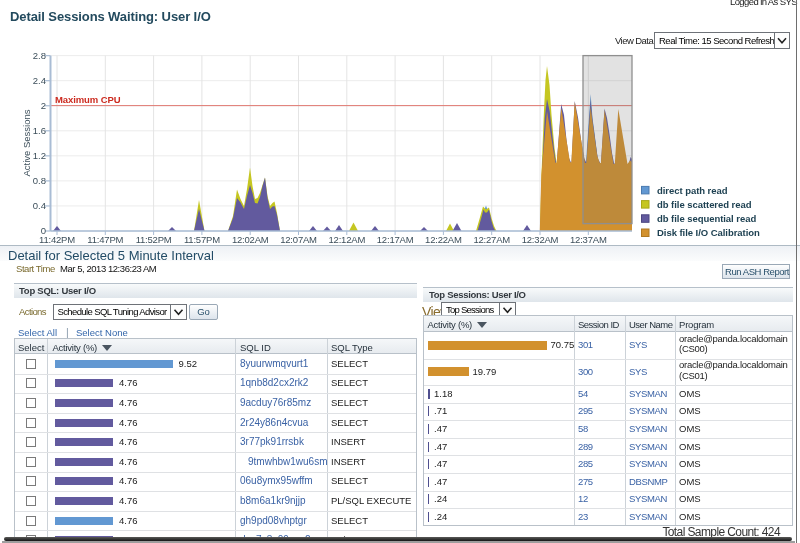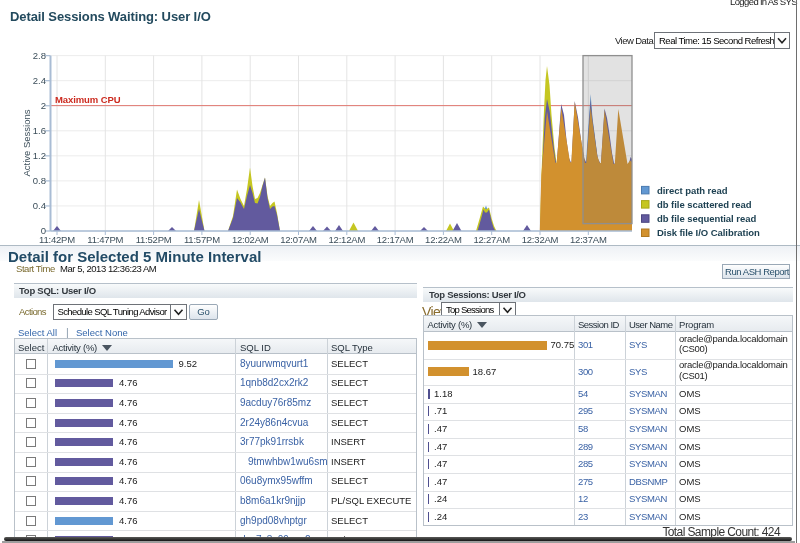--- a/index.html
+++ b/index.html
@@ -117,21 +117,21 @@
 <div style="position:absolute;left:615px;top:35px;font-size:9.5px;letter-spacing:-0.55px;color:#222">View Data</div>
 <div style="position:absolute;left:654px;top:32px;width:134px;height:15px;border:1px solid #6e7278;background:#fff;font-size:9.5px;color:#000;">
 <span style="position:absolute;left:4px;top:2px;white-space:nowrap;letter-spacing:-0.5px">Real Time: 15 Second Refresh</span>
       <span style="position:absolute;right:0;top:0;bottom:0;width:14px;border-left:1px solid #6e7278;background:#fdfdfd;">
         <svg width="14" height="15" style="display:block">
           <polyline points="3.0,5.3 7.0,9.7 11.0,5.3" fill="none" stroke="#222" stroke-width="1.6"></polyline>
         </svg>
       </span>
     </div>
 <div style="position:absolute;left:0px;top:245px;width:800px;height:15px;border-top:1px solid #aebac4;background:linear-gradient(#eef1f5,#fbfcfd)"></div>
-<div style="position:absolute;left:8px;top:248px;font-size:15px;font-weight:bold;color:#224b66;letter-spacing:0px">Detail for Selected 5 Minute Interval</div>
+<div style="position:absolute;left:8px;top:248px;font-size:13px;font-weight:normal;color:#224b66;letter-spacing:0px">Detail for Selected 5 Minute Interval</div>
 <div style="position:absolute;left:16px;top:263px;font-size:9.5px;letter-spacing:-0.45px;color:#7a6a2e">Start Time</div>
 <div style="position:absolute;left:60px;top:263px;font-size:9.5px;letter-spacing:-0.45px;color:#111">Mar 5, 2013 12:36:23 AM</div>
 <div style="position:absolute;left:722px;top:264px;width:66px;height:13px;border:1px solid #9aa8b6;border-radius:0;background:linear-gradient(#fefefe,#dde4ec);font-size:9.5px;letter-spacing:-0.45px;color:#29506b;text-align:right;line-height:13px">Run ASH Report</div>
 <div style="position:absolute;left:14px;top:283px;width:403px;height:14px;border-top:1px solid #b6c0ca;background:linear-gradient(#f8fafb,#dfe5eb)"></div>
 <div style="position:absolute;left:19px;top:285px;font-size:9.5px;font-weight:bold;color:#33393f;letter-spacing:-0.25px">Top SQL: User I/O</div>
 <div style="position:absolute;left:19px;top:306px;font-size:9.5px;letter-spacing:-0.6px;color:#7a6a2e">Actions</div>
 <div style="position:absolute;left:52.5px;top:303.5px;width:132px;height:14px;border:1px solid #6e7278;background:#fff;font-size:9.5px;color:#000;">
 <span style="position:absolute;left:4px;top:1.5px;white-space:nowrap;letter-spacing:-0.62px">Schedule SQL Tuning Advisor</span>
       <span style="position:absolute;right:0;top:0;bottom:0;width:15px;border-left:1px solid #6e7278;background:#fdfdfd;">
         <svg width="15" height="14" style="display:block">
@@ -233,21 +233,21 @@
 <div style="position:absolute;left:578px;top:318.5px;font-size:9.5px;letter-spacing:-0.5px;color:#26323c">Session ID</div>
 <div style="position:absolute;left:629px;top:318.5px;font-size:9.5px;letter-spacing:-0.5px;color:#26323c">User Name</div>
 <div style="position:absolute;left:679px;top:318.5px;font-size:9.5px;letter-spacing:-0.2px;color:#26323c">Program</div>
 <div style="position:absolute;left:427.5px;top:340.8px;width:119px;height:9px;background:#d2912e"></div>
 <div style="position:absolute;left:550.5px;top:339.2px;font-size:9.5px;color:#1a1a1a">70.75</div>
 <div style="position:absolute;left:578px;top:339.2px;font-size:9.5px;letter-spacing:-0.35px;color:#3a62a5">301</div>
 <div style="position:absolute;left:629px;top:339.2px;font-size:9.5px;letter-spacing:-0.35px;color:#3a62a5">SYS</div>
 <div style="position:absolute;left:679px;top:333.5px;font-size:9.5px;letter-spacing:-0.28px;color:#222;line-height:10.5px;white-space:normal;width:116px">oracle@panda.localdomain<br>(CS00)</div>
 <div style="position:absolute;left:424px;top:358.5px;width:368px;height:1px;background:#dfe1e4"></div>
 <div style="position:absolute;left:427.5px;top:367.2px;width:41px;height:9px;background:#d2912e"></div>
-<div style="position:absolute;left:472.5px;top:365.8px;font-size:9.5px;color:#1a1a1a">18.67</div>
+<div style="position:absolute;left:472.5px;top:365.8px;font-size:9.5px;color:#1a1a1a">19.79</div>
 <div style="position:absolute;left:578px;top:365.8px;font-size:9.5px;letter-spacing:-0.35px;color:#3a62a5">300</div>
 <div style="position:absolute;left:629px;top:365.8px;font-size:9.5px;letter-spacing:-0.35px;color:#3a62a5">SYS</div>
 <div style="position:absolute;left:679px;top:360.0px;font-size:9.5px;letter-spacing:-0.28px;color:#222;line-height:10.5px;white-space:normal;width:116px">oracle@panda.localdomain<br>(CS01)</div>
 <div style="position:absolute;left:424px;top:385.0px;width:368px;height:1px;background:#dfe1e4"></div>
 <div style="position:absolute;left:427.5px;top:388.8px;width:2px;height:10px;background:#4f4f8f"></div>
 <div style="position:absolute;left:434px;top:387.8px;font-size:9.5px;color:#1a1a1a">1.18</div>
 <div style="position:absolute;left:578px;top:387.8px;font-size:9.5px;letter-spacing:-0.35px;color:#3a62a5">54</div>
 <div style="position:absolute;left:629px;top:387.8px;font-size:9.5px;letter-spacing:-0.35px;color:#3a62a5">SYSMAN</div>
 <div style="position:absolute;left:679px;top:387.8px;font-size:9.5px;color:#222">OMS</div>
 <div style="position:absolute;left:424px;top:402.6px;width:368px;height:1px;background:#dfe1e4"></div>

